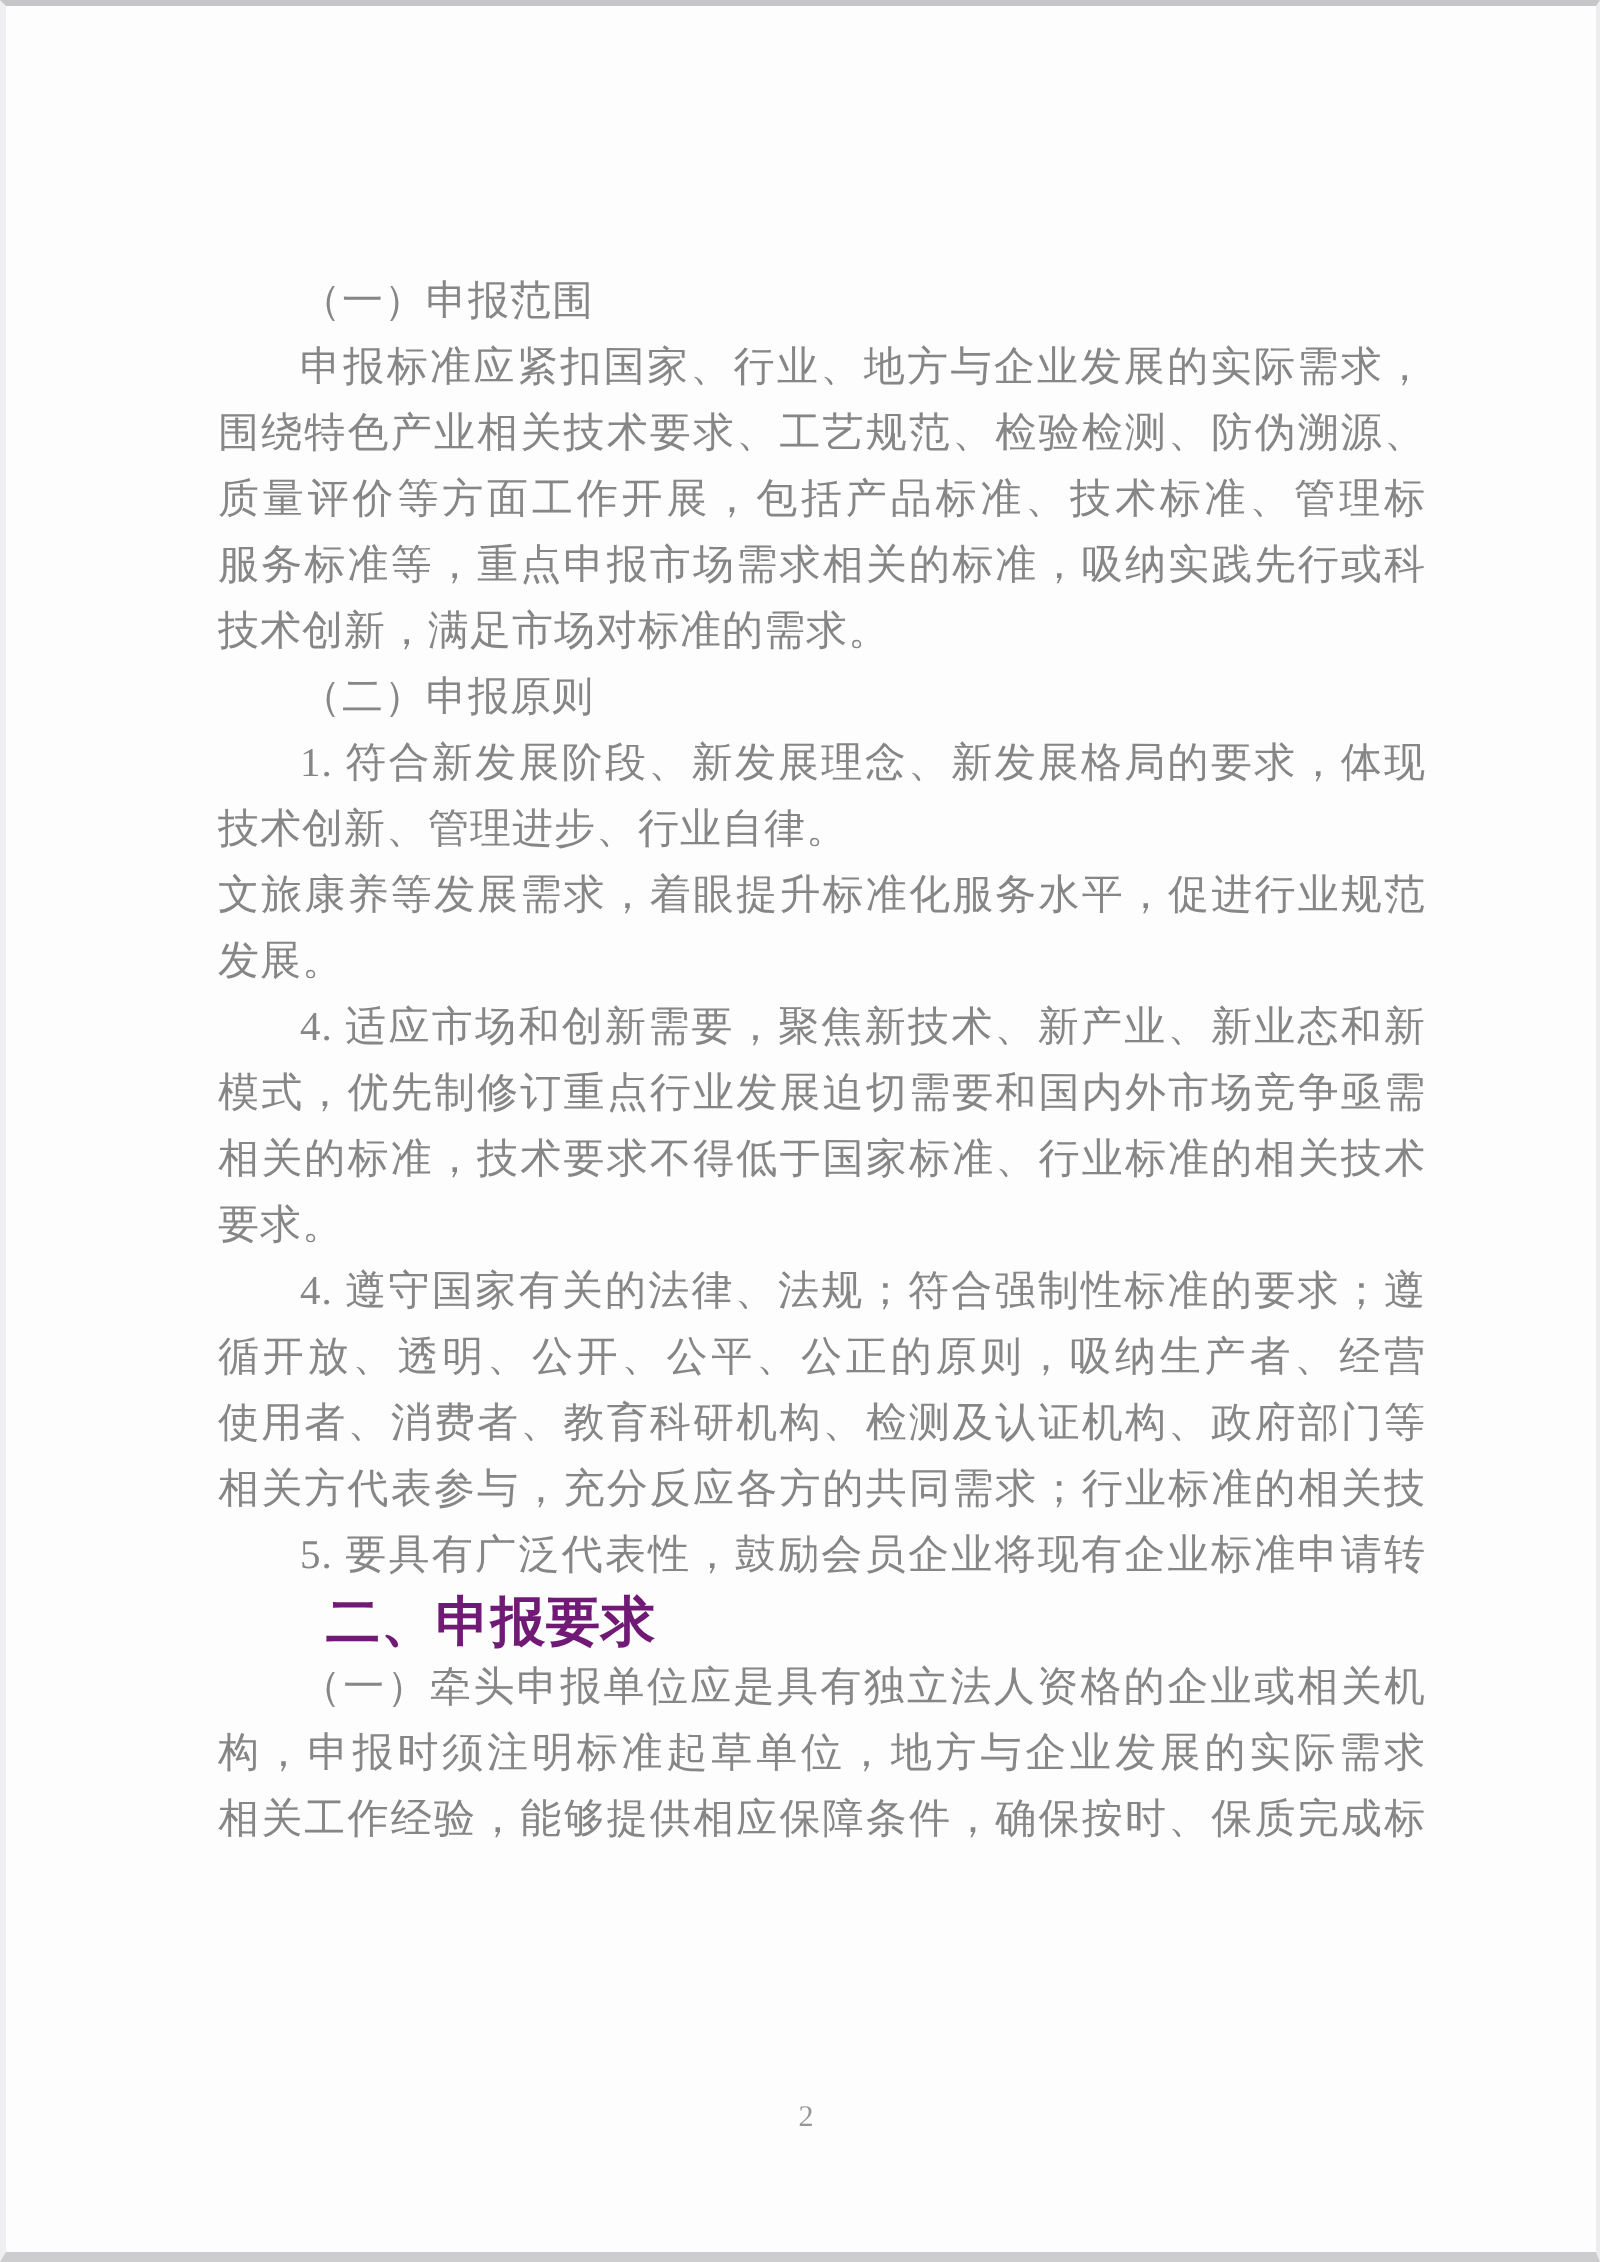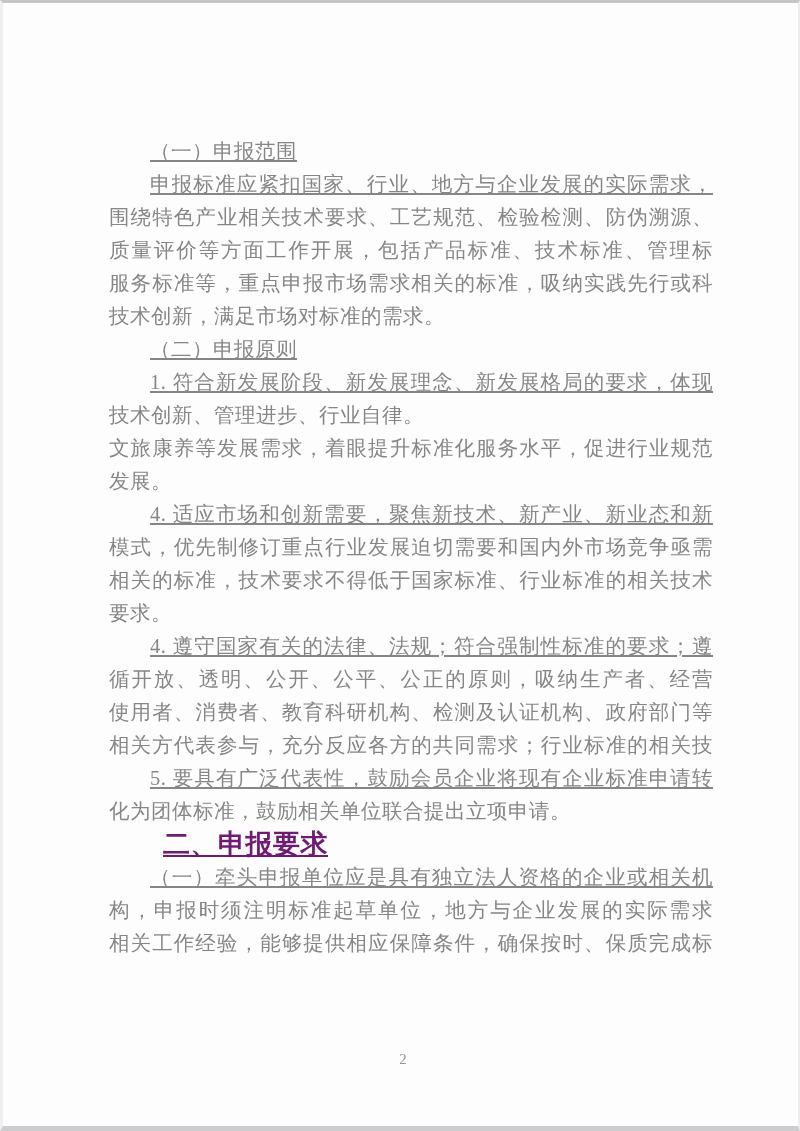--- a/index.html
+++ b/index.html
@@ -29,21 +29,21 @@
     font-size: 20.5px;
     line-height: 33px;
   }
   .line {
     height: 33px;
     overflow: hidden;
     text-align: justify;
     text-align-last: justify;
     letter-spacing: 0.5px;
   }
-  .line.first, .line.subhead, .line.boldhead { text-indent: 2em; text-decoration: underline; }
+  .line.first, .line.subhead, .line.boldhead { text-indent: 2em; }
   .line.end, .line.subhead, .line.boldhead { text-align-last: left; }
   .line.boldhead {
     font-family: "Liberation Sans", "DejaVu Sans", sans-serif;
     font-weight: bold;
     color: #701a75;
     font-size: 27px;
   }
   .page-number {
     position: absolute;
     top: 1046px;
@@ -73,20 +73,19 @@
       <div class="line end">发展。</div>
       <div class="line first">4. 适应市场和创新需要，聚焦新技术、新产业、新业态和新</div>
       <div class="line cont">模式，优先制修订重点行业发展迫切需要和国内外市场竞争亟需</div>
       <div class="line cont">相关的标准，技术要求不得低于国家标准、行业标准的相关技术</div>
       <div class="line end">要求。</div>
       <div class="line first">4. 遵守国家有关的法律、法规；符合强制性标准的要求；遵</div>
       <div class="line cont">循开放、透明、公开、公平、公正的原则，吸纳生产者、经营者、</div>
       <div class="line cont">使用者、消费者、教育科研机构、检测及认证机构、政府部门等</div>
       <div class="line cont">相关方代表参与，充分反应各方的共同需求；行业标准的相关技术</div>
       <div class="line first">5. 要具有广泛代表性，鼓励会员企业将现有企业标准申请转</div>
-      <div class="line end">化为团体标准，鼓励相关单位联合提出立项申请。</div>
       <div class="line boldhead">二、申报要求</div>
       <div class="line first">（一）牵头申报单位应是具有独立法人资格的企业或相关机</div>
       <div class="line cont">构，申报时须注明标准起草单位，地方与企业发展的实际需求</div>
       <div class="line cont">相关工作经验，能够提供相应保障条件，确保按时、保质完成标</div>
     </div>
   <div class="page-number">2</div>
 </div>
 
 </body></html>

